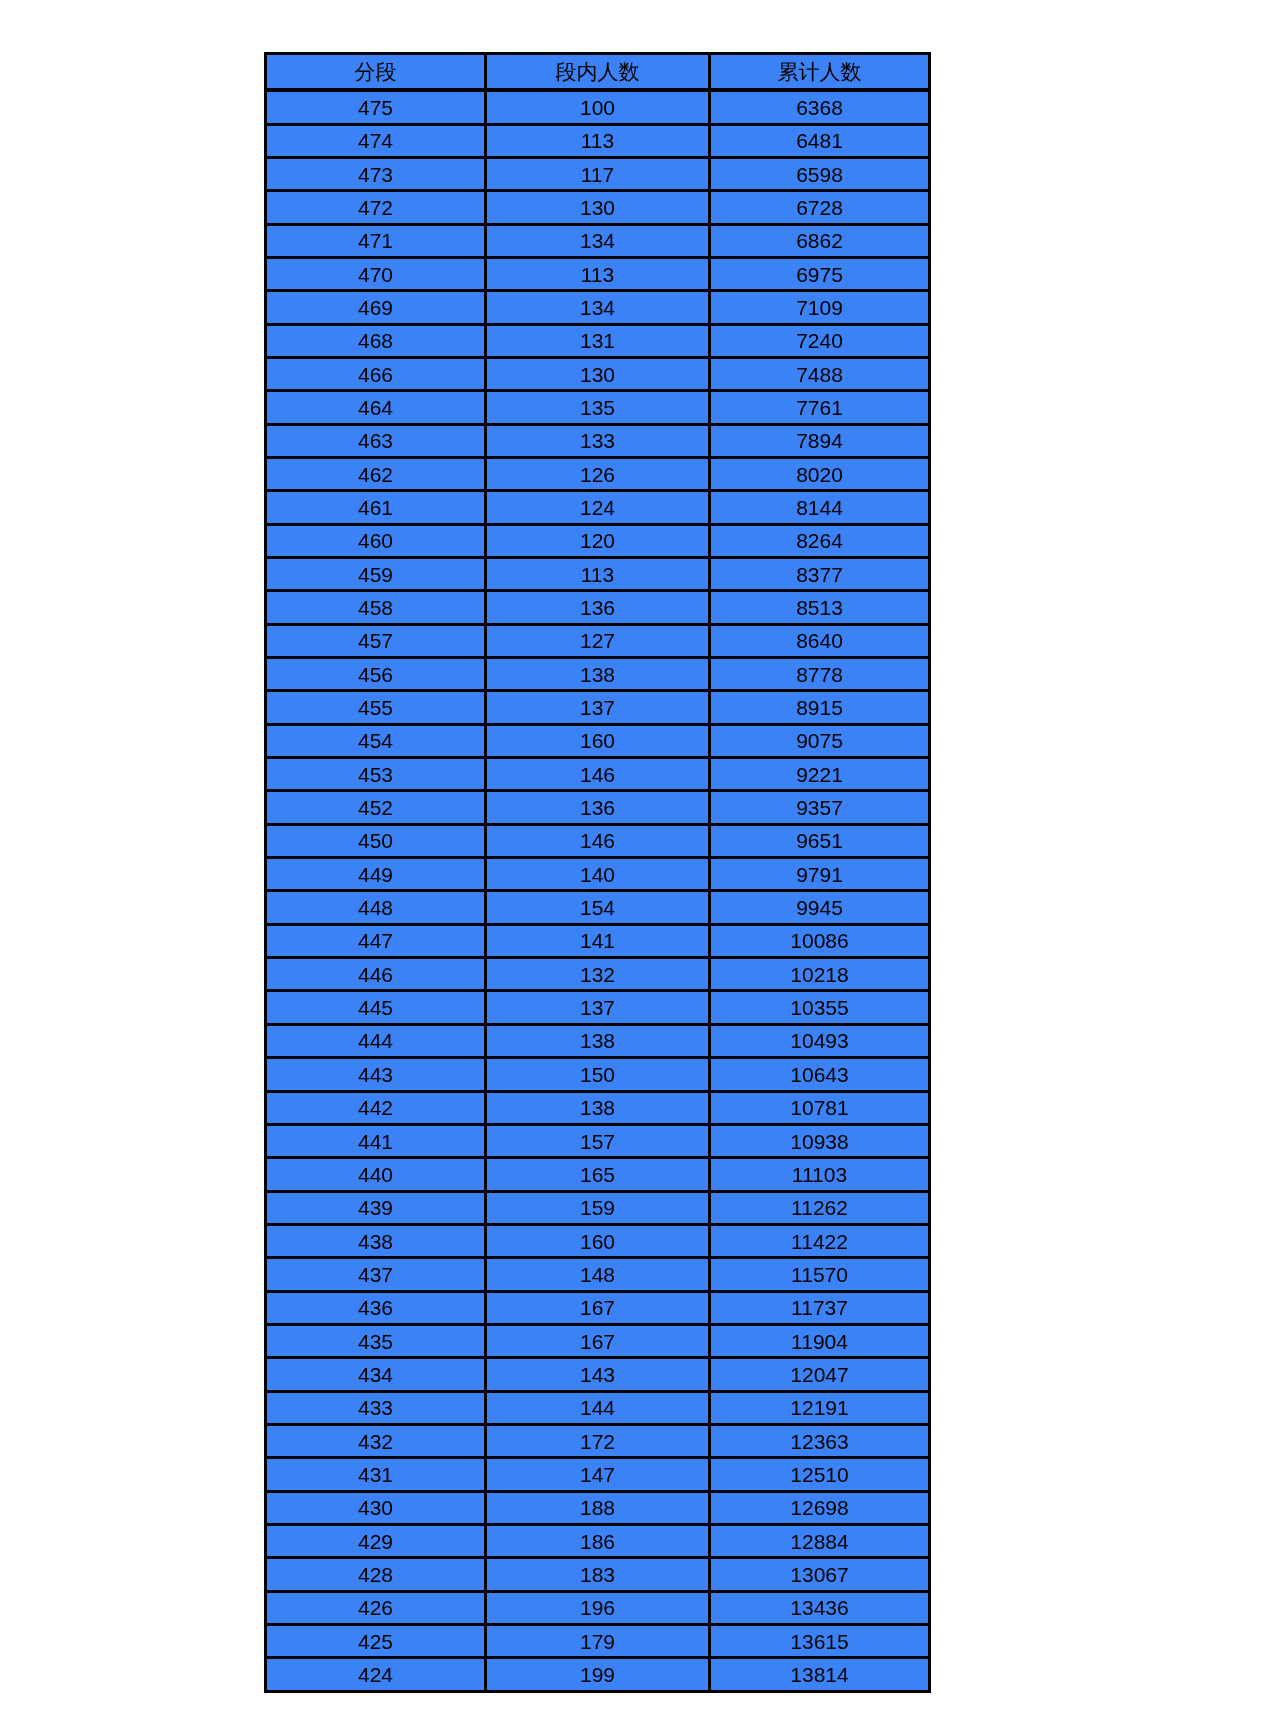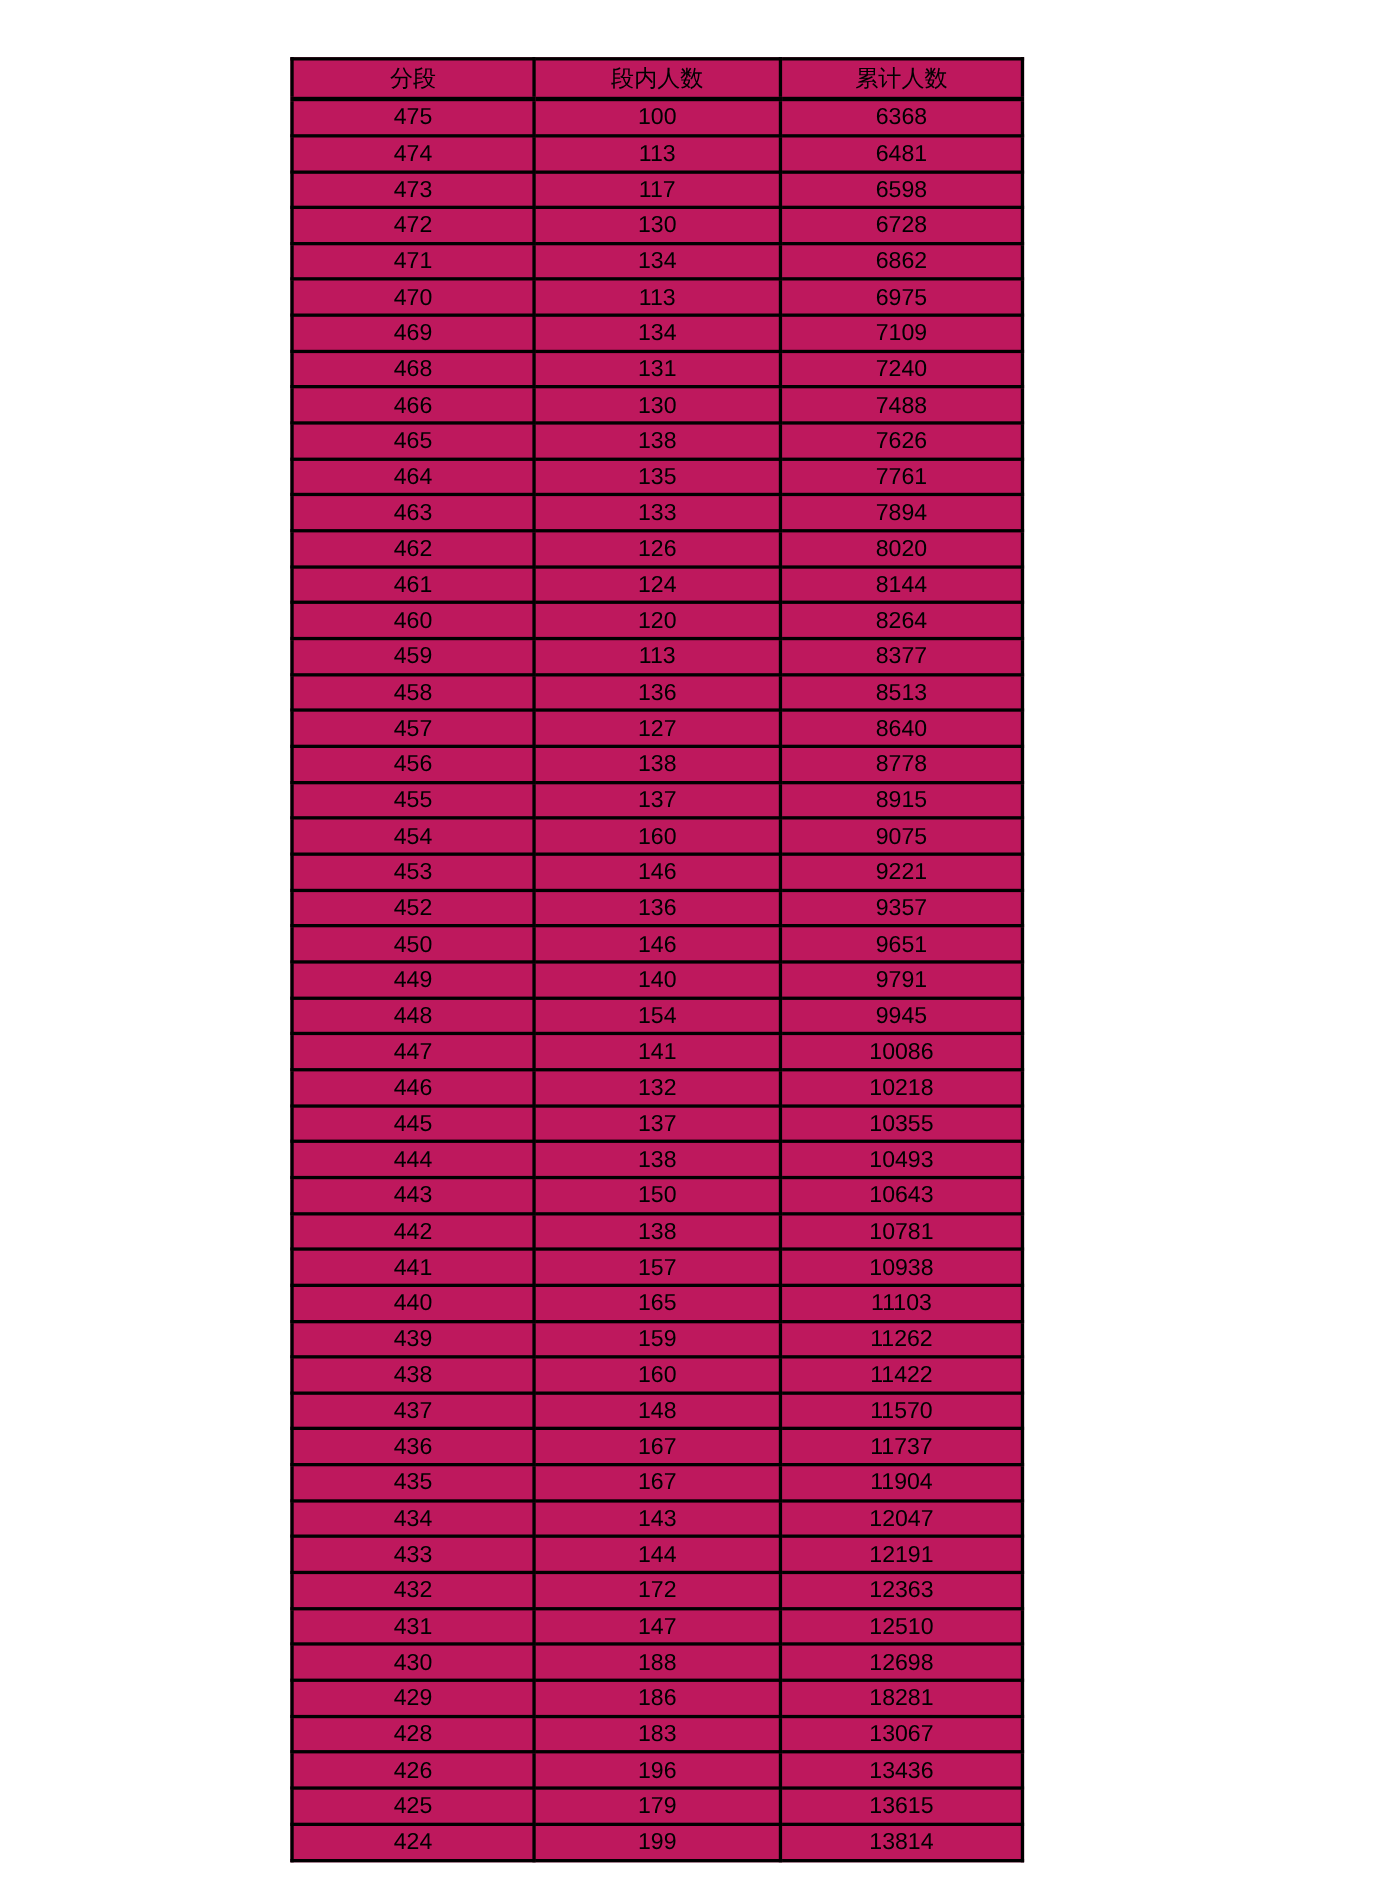--- a/index.html
+++ b/index.html
@@ -15,21 +15,21 @@
     color: #000000;
   }
   table.score-table {
     position: absolute;
     left: 264px;
     top: 52px;
     width: 664px;
     height: 1641px;
     border-collapse: collapse;
     table-layout: fixed;
-    background: #be185d;
+    background: #3b82f6;
   }
   table.score-table th,
   table.score-table td {
     border: 3px solid #000000;
     text-align: center;
     vertical-align: middle;
     font-size: 21px;
     font-weight: normal;
     line-height: 1;
     padding: 0;
@@ -97,25 +97,20 @@
         <td>468</td>
         <td>131</td>
         <td>7240</td>
       </tr>
       <tr>
         <td>466</td>
         <td>130</td>
         <td>7488</td>
       </tr>
       <tr>
-        <td>465</td>
-        <td>138</td>
-        <td>7626</td>
-      </tr>
-      <tr>
         <td>464</td>
         <td>135</td>
         <td>7761</td>
       </tr>
       <tr>
         <td>463</td>
         <td>133</td>
         <td>7894</td>
       </tr>
       <tr>
@@ -274,21 +269,21 @@
         <td>12510</td>
       </tr>
       <tr>
         <td>430</td>
         <td>188</td>
         <td>12698</td>
       </tr>
       <tr>
         <td>429</td>
         <td>186</td>
-        <td>18281</td>
+        <td>12884</td>
       </tr>
       <tr>
         <td>428</td>
         <td>183</td>
         <td>13067</td>
       </tr>
       <tr>
         <td>426</td>
         <td>196</td>
         <td>13436</td>

